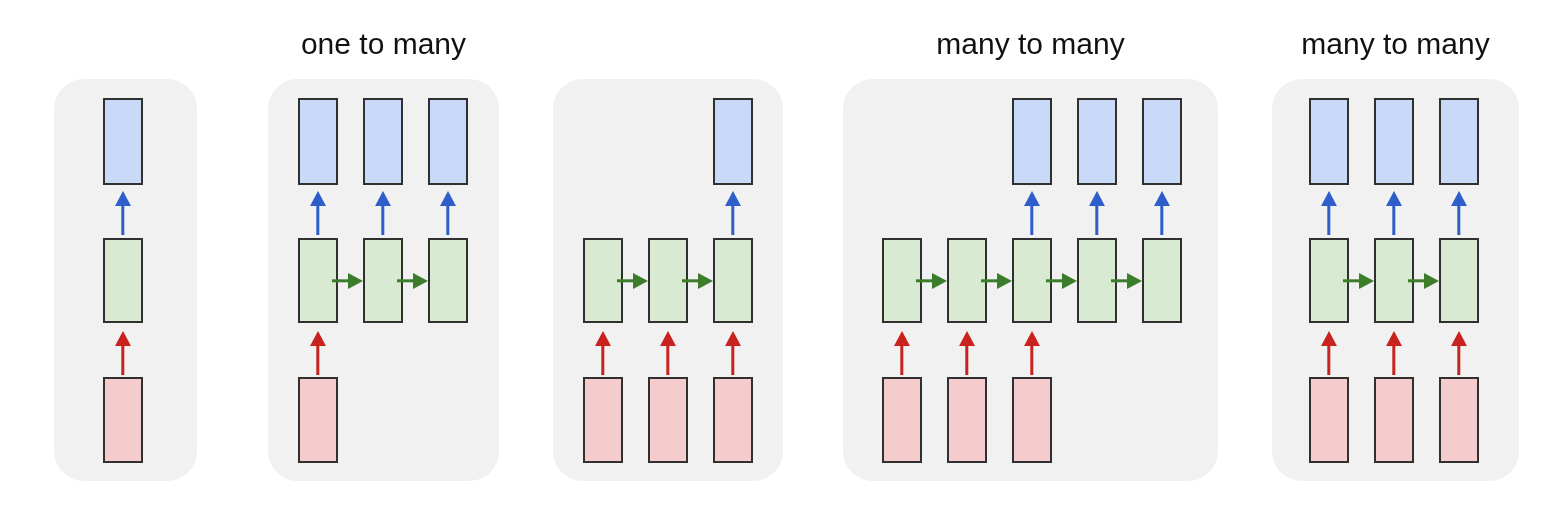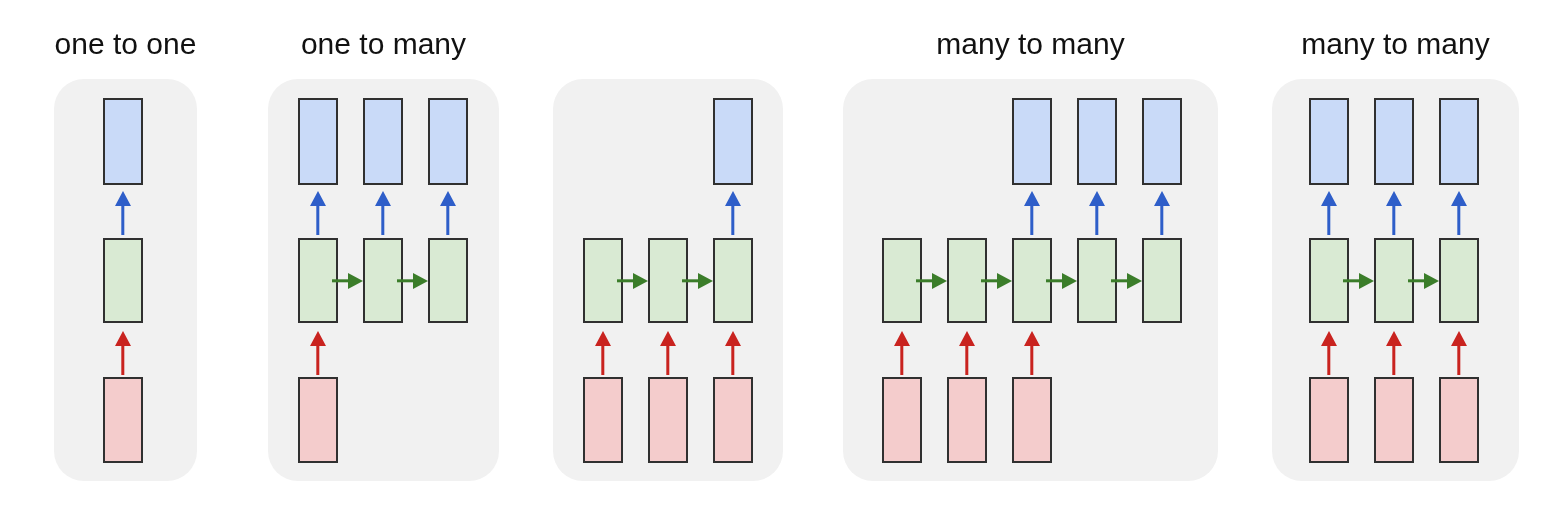--- a/index.html
+++ b/index.html
@@ -47,21 +47,20 @@
   .shaft-h {
     left: 0; right: 12px; top: 50%; transform: translateY(-50%);
     height: 3.4px;
   }
 </style>
 </head>
 <body>
 
 <main class="canvas" style="width: 1558px; height: 506px; background: rgb(255, 255, 255);">
     <div class="panel-group" style="left: 54px; width: 143px;">
-      <div class="panel-title" style="color: rgb(17, 17, 17);">one to one</div>
       <div class="panel-bg" style="top: 79px; height: 402px; background: rgb(241, 241, 241); border-radius: 30px;">
         <div class="box" style="left: 49px; top: 19px; width: 40px; height: 87px; background: rgb(201, 218, 248); border-color: rgb(48, 48, 48);"></div>
         <div class="arrow-v" style="left: 61px; top: 112px;">
           <div class="head-up" style="border-bottom-color: rgb(46, 94, 201);"></div>
           <div class="shaft-v" style="background: rgb(46, 94, 201);"></div>
         </div>
         <div class="box" style="left: 49px; top: 159px; width: 40px; height: 85px; background: rgb(217, 234, 211); border-color: rgb(48, 48, 48);"></div>
         <div class="box" style="left: 49px; top: 298px; width: 40px; height: 86px; background: rgb(244, 204, 204); border-color: rgb(48, 48, 48);"></div>
         <div class="arrow-v" style="left: 61px; top: 252px;">
           <div class="head-up" style="border-bottom-color: rgb(201, 35, 31);"></div>

